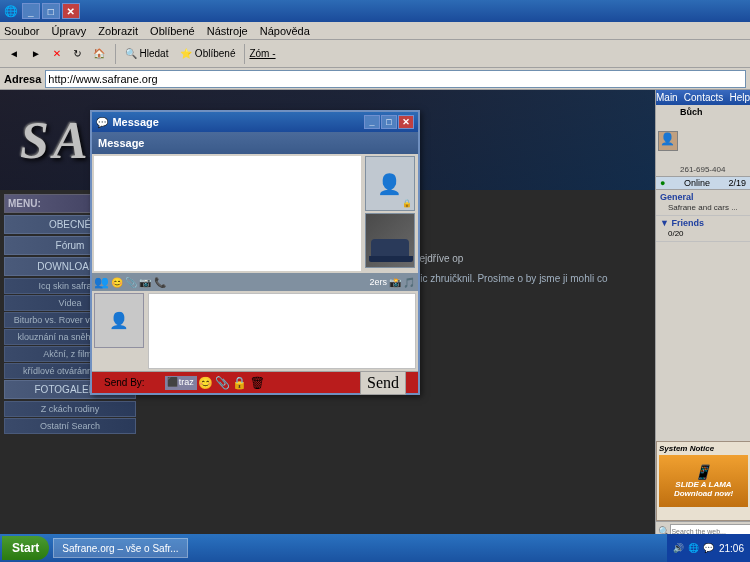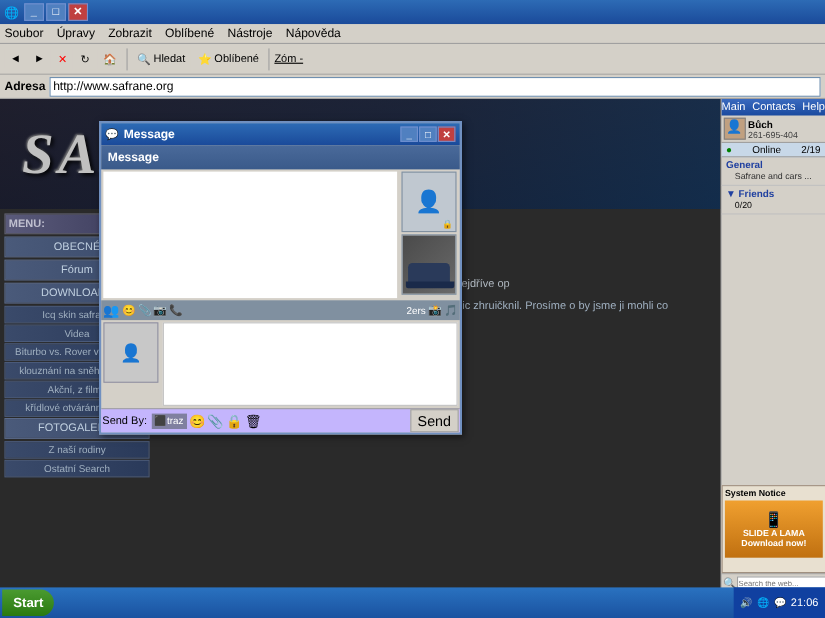--- a/index.html
+++ b/index.html
@@ -212,21 +212,21 @@
       padding: 2px 0;
       display: flex;
       justify-content: space-between;
     }
     .msn-user-area {
       padding: 2px;
       border-bottom: 1px solid #a0a0a0;
       font-size: 9px;
     }
     .msn-user-name { font-weight: bold; font-size: 9px; }
-    .msn-user-num { font-size: 8px; color: #404040; }
+    .msn-user-num { font-size: 8px; color: #404040; margin-top: 48px; }
     .msn-status-bar {
       background: #c8d8e8;
       padding: 1px 4px;
       font-size: 9px;
       border-bottom: 1px solid #a0a0a0;
       display: flex;
       justify-content: space-between;
     }
     .msn-group {
       padding: 2px 4px;
@@ -372,36 +372,37 @@
       justify-content: center;
     }
     .msg-input-area {
       flex: 1;
       background: white;
       margin: 2px;
       border: 1px solid #c0c0c0;
     }
     .msg-footer {
       height: 22px;
-      background: #c4b5fd;
-      display: flex;
-      align-items: center;
-      padding: 0 1px;
+      background: #b91c1c;
+      display: flex;
+      align-items: center;
+      padding: 0 12px;
       border-top: 1px solid #a0a0a0;
-      gap: 4px;
+      gap: 20px;
     }
     .msg-footer-label { font-size: 10px; }
     .msg-footer-icons { display: flex; gap: 2px; font-size: 12px; }
     .msg-send-btn {
       background: #d4d0c8;
       border: 1px solid #a0a0a0;
       padding: 2px 6px;
-      font-size: 13px;
+      font-size: 16px;
       cursor: pointer;
       margin-left: auto;
+      font-family: Liberation Serif, serif;
     }
 
     
     .system-notice {
       position: absolute;
       bottom: 0;
       right: 0;
       width: 95px;
       height: 80px;
       background: #e8e0d0;
@@ -570,21 +571,21 @@
         <div class="sidebar-item">OBECNÉ</div>
         <div class="sidebar-item">Fórum</div>
         <div class="sidebar-item">DOWNLOADS</div>
         <div class="sidebar-item-small">Icq skin safrane</div>
         <div class="sidebar-item-small">Videa</div>
         <div class="sidebar-item-small">Biturbo vs. Rover vs. Mazda</div>
         <div class="sidebar-item-small">klouznání na sněhu (bratr)</div>
         <div class="sidebar-item-small">Akční, z filmu</div>
         <div class="sidebar-item-small">křídlové otváránní dveří</div>
         <div class="sidebar-item">FOTOGALERIE</div>
-        <div class="sidebar-item-small">Z naší rodiny</div>
+        <div class="sidebar-item-small">Z ckách rodiny</div>
         <div class="sidebar-item-small">Ostatní Search</div>
       </div>
 
       <div class="site-main">
         <div class="content-title">Inform</div>
         <div class="content-date">Přesunutí</div>
         <div class="content-date">5.1.2006</div>
         <div class="content-text">
           Dnes jsme ale i aby se neuvidíte, r Maximálně n strpení, je r nejdříve op
         </div>
@@ -688,21 +689,21 @@
     </div>
     <div class="msn-group">
       <div class="msn-group-title">General</div>
       <div class="msn-contact">Safrane and cars ...</div>
     </div>
     <div class="msn-group">
       <div class="msn-group-title">▼ <span>Friends</span></div>
       <div style="font-size:8px;padding:1px 8px;">0/20</div>
     </div>
 
-    <div class="system-notice" style="position:relative;margin-top:auto;">
+    <div class="system-notice" style="position:relative;margin-top:auto;font-style:italic;">
       <div class="system-notice-title">System Notice</div>
       <div class="download-ad">
         <div>
           <div style="font-size:14px;">📱</div>
           <div>SLIDE A LAMA Download now!</div>
         </div>
       </div>
     </div>
 
     <div class="msn-search">
@@ -716,19 +717,20 @@
 <div class="ie-statusbar">
   <span class="status-text">Tento pok...</span>
   <div class="status-right">
     <span>🌐</span>
     <span class="status-zone">Internet</span>
   </div>
 </div>
 
 <div class="taskbar">
   <button class="start-btn">Start</button>
+  <div class="taskbar-item">Safrane.org – vše o Safr...</div>
   <div class="taskbar-tray">
     <span>🔊</span>
     <span>🌐</span>
     <span>💬</span>
     <span class="clock">21:06</span>
   </div>
 </div>
 
 </body></html>

